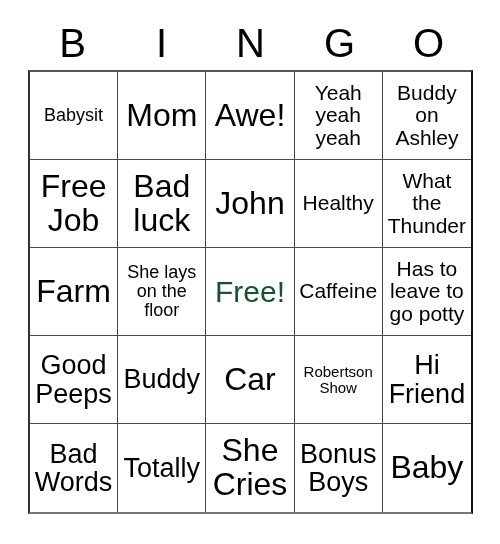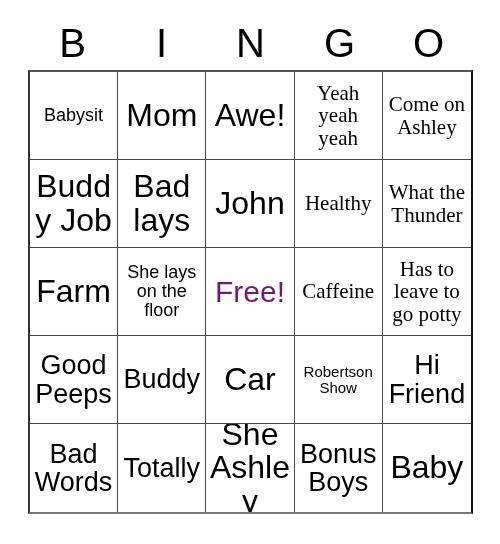--- a/index.html
+++ b/index.html
@@ -76,24 +76,24 @@
   .cell-text {
     display: block;
     width: 100%;
     line-height: 1.05;
     font-weight: 400;
     word-wrap: break-word;
   }
   
   .fs-xs .cell-text { font-size: 15px; }
   .fs-sm .cell-text { font-size: 18px; }
-  .fs-md .cell-text { font-size: 21px; font-family: Liberation Serif, serif; }
+  .fs-md .cell-text { font-size: 21px; }
   .fs-lg .cell-text { font-size: 27px; }
   .fs-xl .cell-text { font-size: 32px; }
-  .free .cell-text { color: #701a75; font-size: 30px; }
+  .free .cell-text { color: #14532d; font-size: 30px; }
 </style>
 </head>
 <body>
 
 <div class="card">
 
   <div class="header-row">
     <div class="header-cell">B</div>
     <div class="header-cell">I</div>
     <div class="header-cell">N</div>
@@ -108,27 +108,27 @@
       <div class="cell fs-xl">
         <span class="cell-text">Mom</span>
       </div>
       <div class="cell fs-xl">
         <span class="cell-text">Awe!</span>
       </div>
       <div class="cell fs-md">
         <span class="cell-text">Yeah yeah yeah</span>
       </div>
       <div class="cell fs-md">
-        <span class="cell-text">Come on Ashley</span>
+        <span class="cell-text">Buddy on Ashley</span>
       </div>
       <div class="cell fs-xl">
-        <span class="cell-text">Buddy Job</span>
+        <span class="cell-text">Free Job</span>
       </div>
       <div class="cell fs-xl">
-        <span class="cell-text">Bad lays</span>
+        <span class="cell-text">Bad luck</span>
       </div>
       <div class="cell fs-xl">
         <span class="cell-text">John</span>
       </div>
       <div class="cell fs-md">
         <span class="cell-text">Healthy</span>
       </div>
       <div class="cell fs-md">
         <span class="cell-text">What the Thunder</span>
       </div>
@@ -162,21 +162,21 @@
       <div class="cell fs-lg">
         <span class="cell-text">Hi Friend</span>
       </div>
       <div class="cell fs-lg">
         <span class="cell-text">Bad Words</span>
       </div>
       <div class="cell fs-lg">
         <span class="cell-text">Totally</span>
       </div>
       <div class="cell fs-xl">
-        <span class="cell-text">She Ashley</span>
+        <span class="cell-text">She Cries</span>
       </div>
       <div class="cell fs-lg">
         <span class="cell-text">Bonus Boys</span>
       </div>
       <div class="cell fs-xl">
         <span class="cell-text">Baby</span>
       </div>
     </div>
 
 </div>

